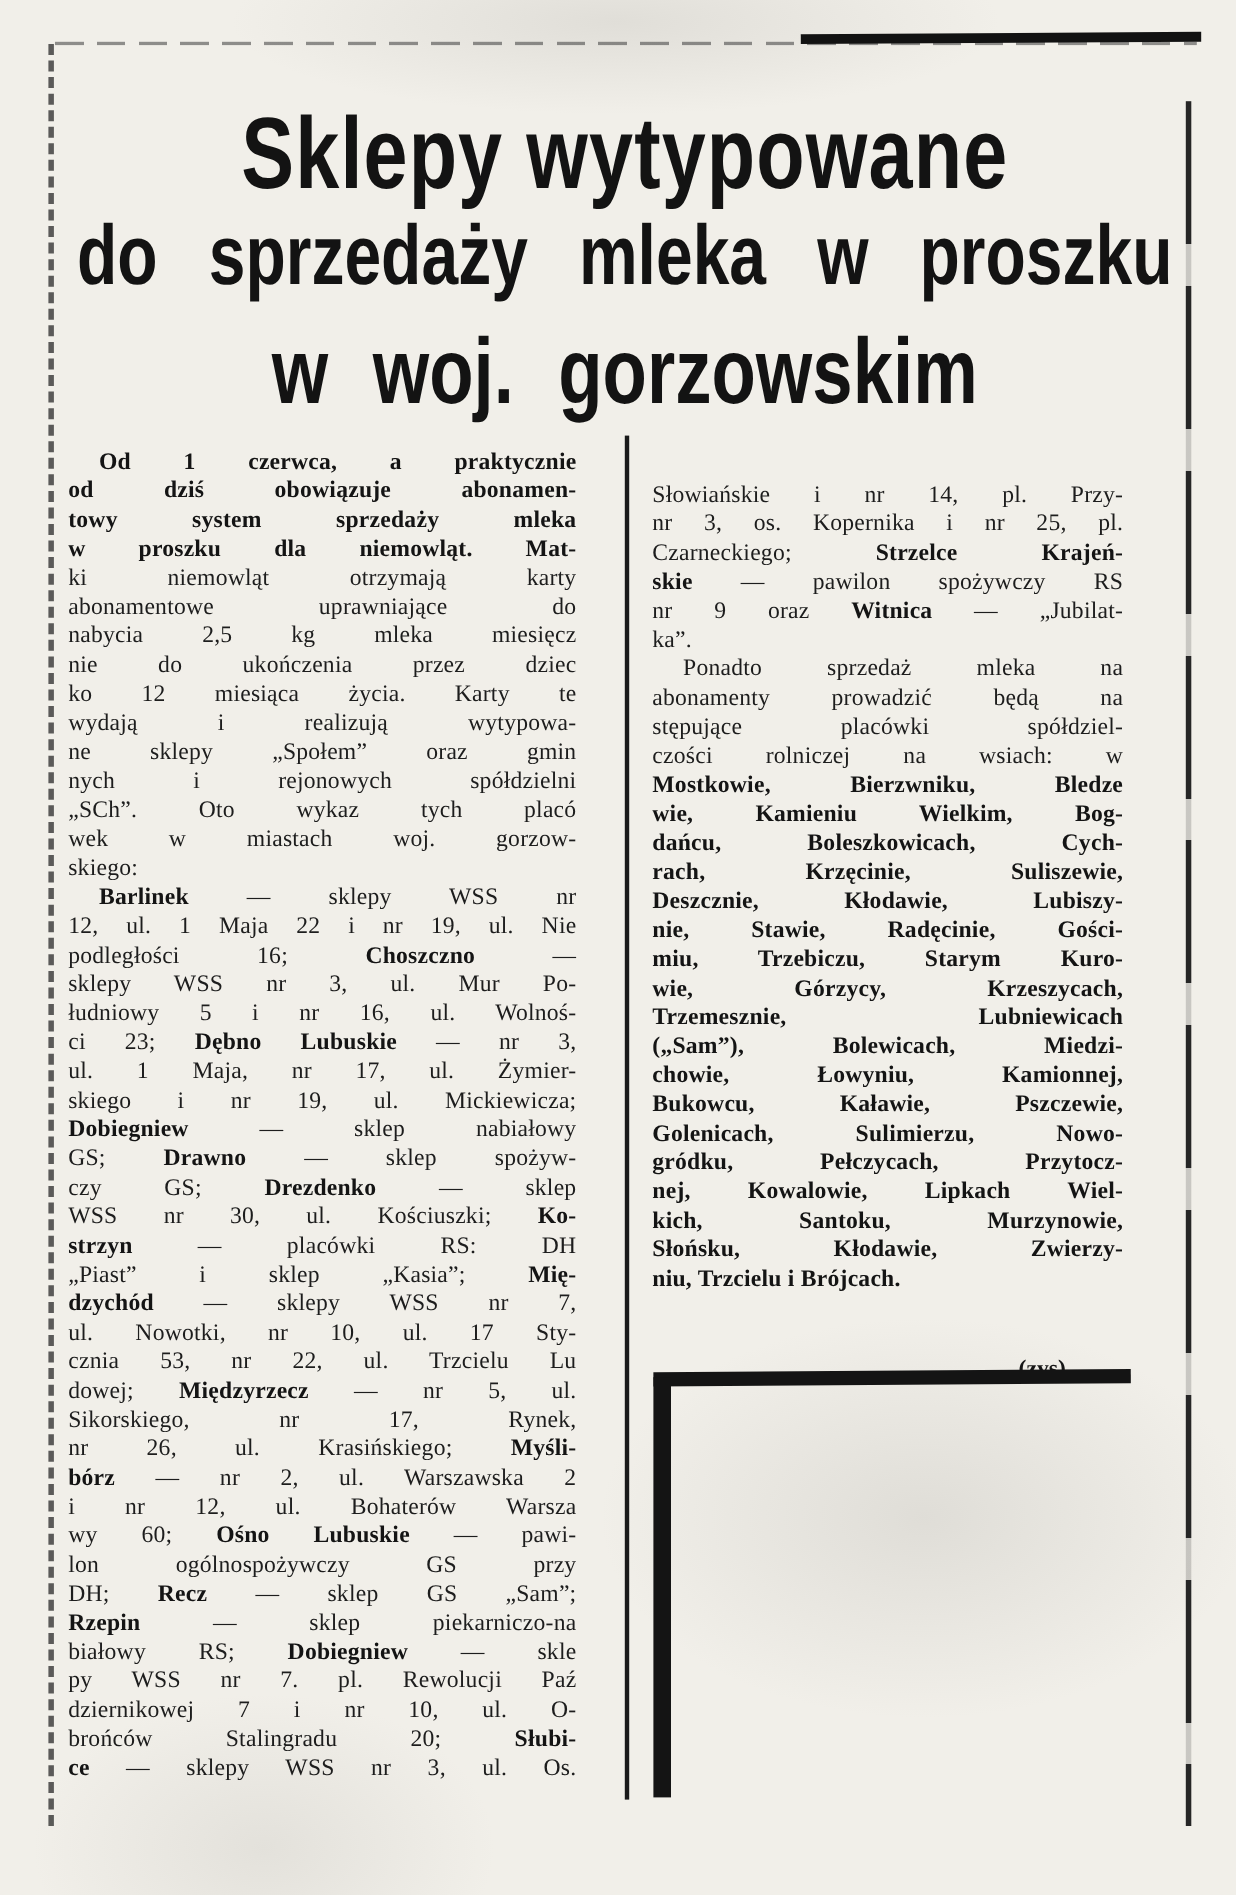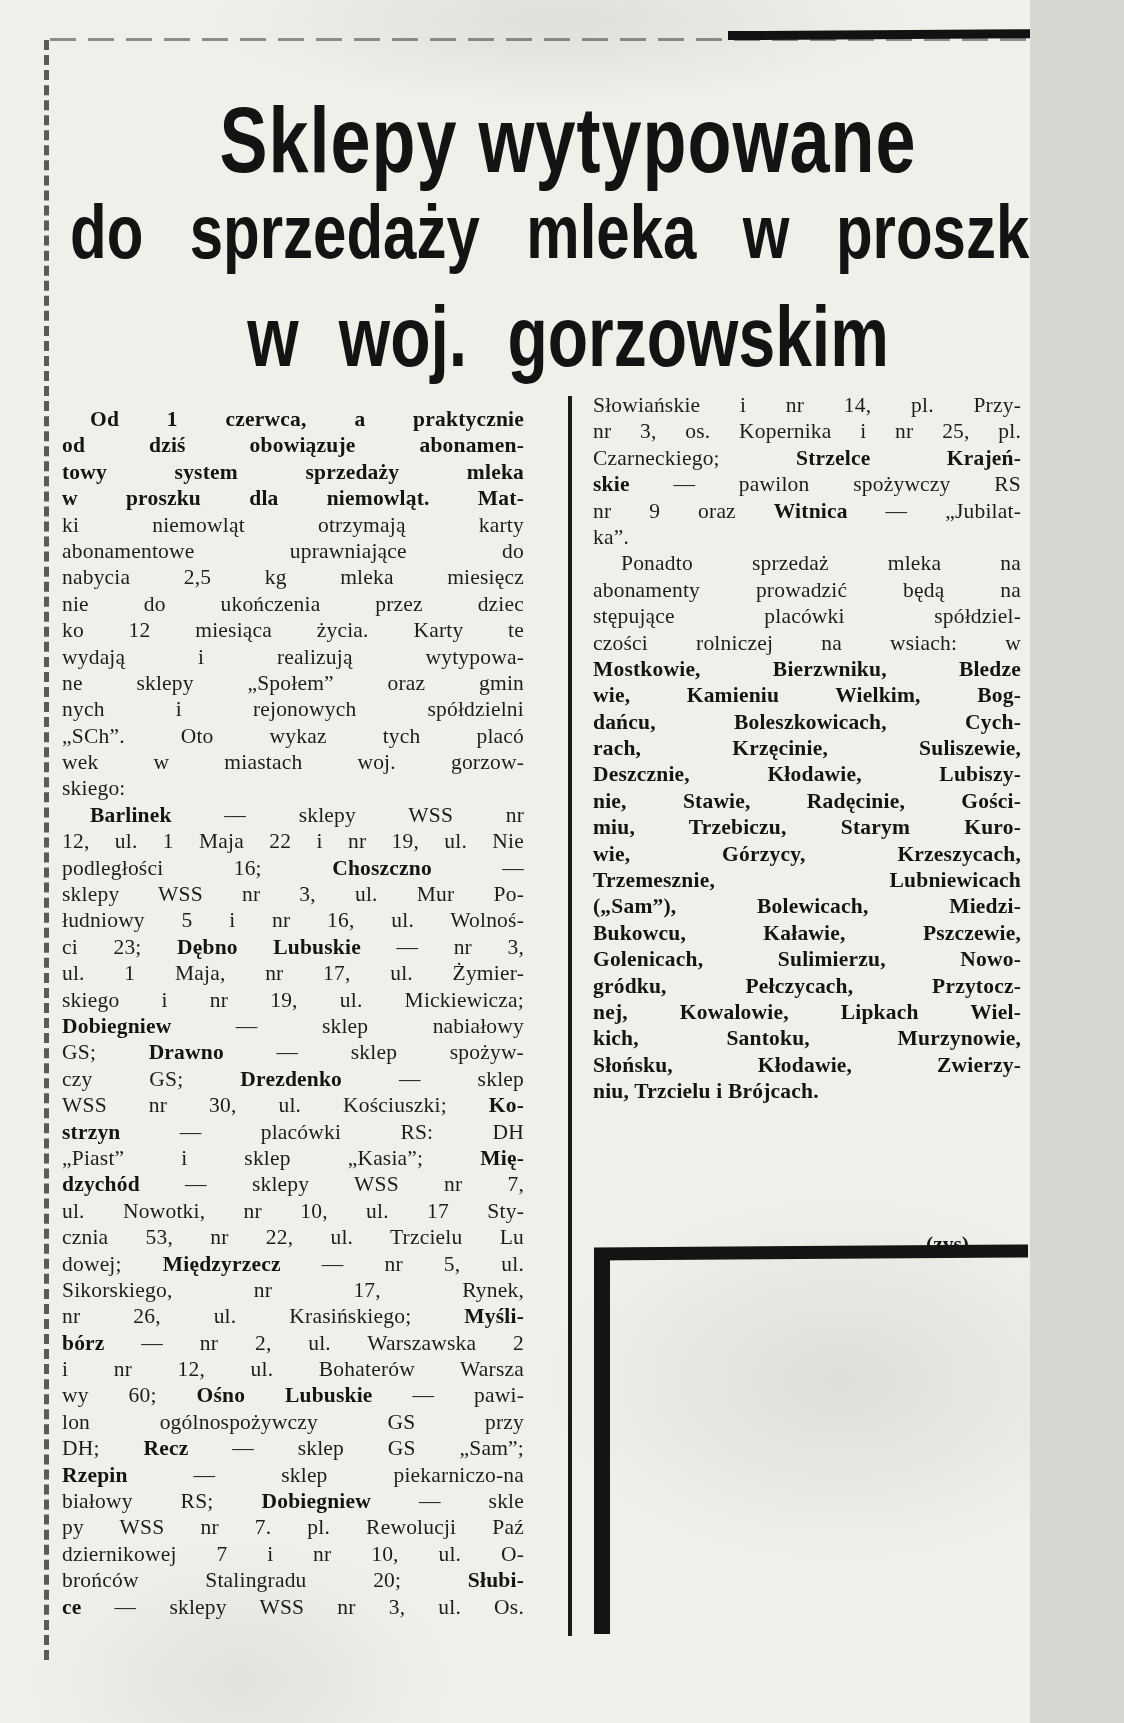--- a/index.html
+++ b/index.html
@@ -1,17 +1,17 @@
 <!DOCTYPE html>
 <html><head>
 <meta charset="utf-8">
 <style>
   html,body{margin:0;padding:0;background:#d8d6d0;}
   .page{
-    position:relative;width:1030px;height:1723px;overflow:hidden;
+    position:relative;width:1124px;height:1723px;overflow:hidden;
     background:
       radial-gradient(ellipse 420px 260px at 840px 1380px, rgba(190,188,182,.35), rgba(0,0,0,0) 70%),
       radial-gradient(ellipse 300px 200px at 240px 1680px, rgba(195,193,187,.3), rgba(0,0,0,0) 70%),
       radial-gradient(ellipse 500px 120px at 560px 20px, rgba(185,183,177,.3), rgba(0,0,0,0) 70%),
       #f1efe9;
     font-family:"Liberation Serif", serif;color:#1b1b1b;text-decoration:underline;
   }
   
   .frame-left{position:absolute;left:44px;top:40px;height:1620px;width:0;
     border-left:5px dashed rgba(40,40,40,.75);}
@@ -25,21 +25,21 @@
   .hl{position:absolute;left:48px;width:1040px;text-align:center;
     font-family:"Liberation Sans", sans-serif;font-weight:bold;color:#131313;
     transform:scaleY(1.28);transform-origin:top center;white-space:nowrap;}
   .hl1{top:88px;font-size:72px;letter-spacing:1px;}
   .hl2{top:188px;font-size:60px;text-align:justify;text-align-last:justify;
     padding:0 22px;width:996px;white-space:normal;}
   .hl3{top:288px;font-size:66px;word-spacing:22px;}
   
   .col{position:absolute;font-size:21.5px;}
   .col-left{left:62px;top:406px;width:462px;}
-  .col-right{left:593px;top:392px;width:428px;}
+  .col-right{left:593px;top:436px;width:428px;}
   .tl{height:26.4px;line-height:26.4px;text-align:justify;text-align-last:justify;
     overflow:hidden;letter-spacing:.2px;color:#1d1d1d;}
   .tl.endp{text-align-last:left;}
   .tl.ind{text-indent:28px;}
   .b{font-weight:bold;color:#141414;}
   .para{margin:0;}
   .sig{position:absolute;left:593px;top:1231px;width:428px;height:27px;line-height:27px;
     text-align:right;padding-right:52px;box-sizing:border-box;
     font-size:21.5px;font-weight:bold;color:#151515;}
   
@@ -133,20 +133,21 @@
         <div class="tl"><span class="b">Mostkowie, Bierzwniku, Bledze</span></div>
         <div class="tl"><span class="b">wie, Kamieniu Wielkim, Bog-</span></div>
         <div class="tl"><span class="b">dańcu, Boleszkowicach, Cych-</span></div>
         <div class="tl"><span class="b">rach, Krzęcinie, Suliszewie,</span></div>
         <div class="tl"><span class="b">Deszcznie, Kłodawie, Lubiszy-</span></div>
         <div class="tl"><span class="b">nie, Stawie, Radęcinie, Gości-</span></div>
         <div class="tl"><span class="b">miu, Trzebiczu, Starym Kuro-</span></div>
         <div class="tl"><span class="b">wie, Górzycy, Krzeszycach,</span></div>
         <div class="tl"><span class="b">Trzemesznie, Lubniewicach</span></div>
         <div class="tl"><span class="b">(„Sam”), Bolewicach, Miedzi-</span></div>
+        <div class="tl"><span class="b">chowie, Łowyniu, Kamionnej,</span></div>
         <div class="tl"><span class="b">Bukowcu, Kaławie, Pszczewie,</span></div>
         <div class="tl"><span class="b">Golenicach, Sulimierzu, Nowo-</span></div>
         <div class="tl"><span class="b">gródku, Pełczycach, Przytocz-</span></div>
         <div class="tl"><span class="b">nej, Kowalowie, Lipkach Wiel-</span></div>
         <div class="tl"><span class="b">kich, Santoku, Murzynowie,</span></div>
         <div class="tl"><span class="b">Słońsku, Kłodawie, Zwierzy-</span></div>
         <div class="tl endp"><span class="b">niu, Trzcielu i Brójcach.</span></div>
       </div>
     </div>
 

